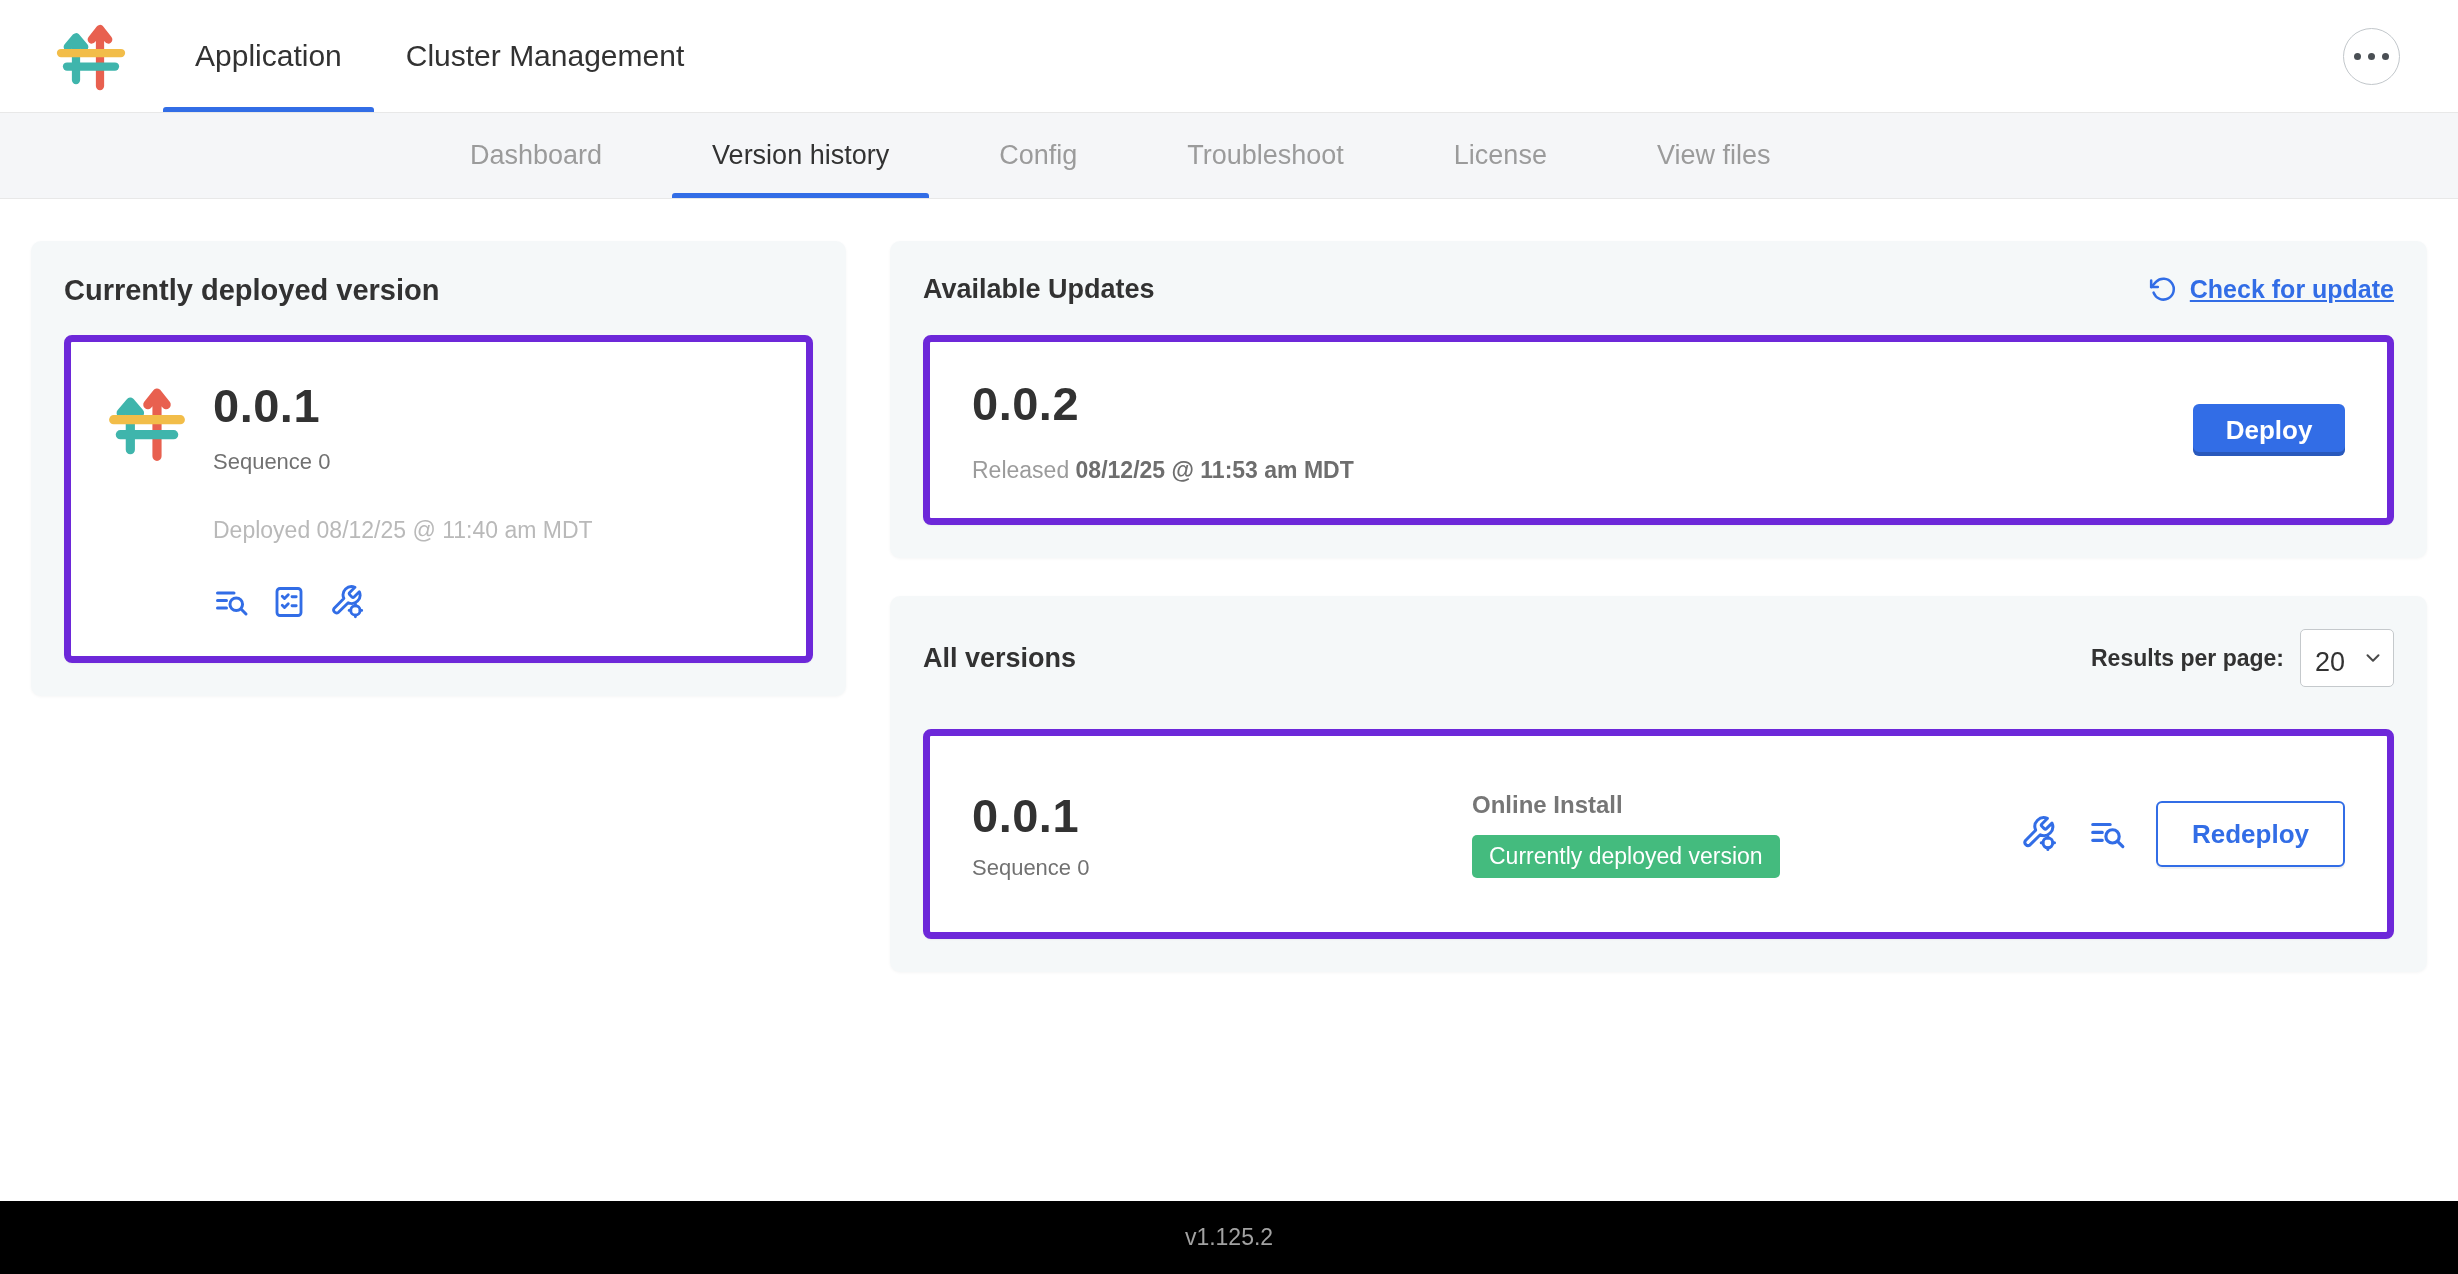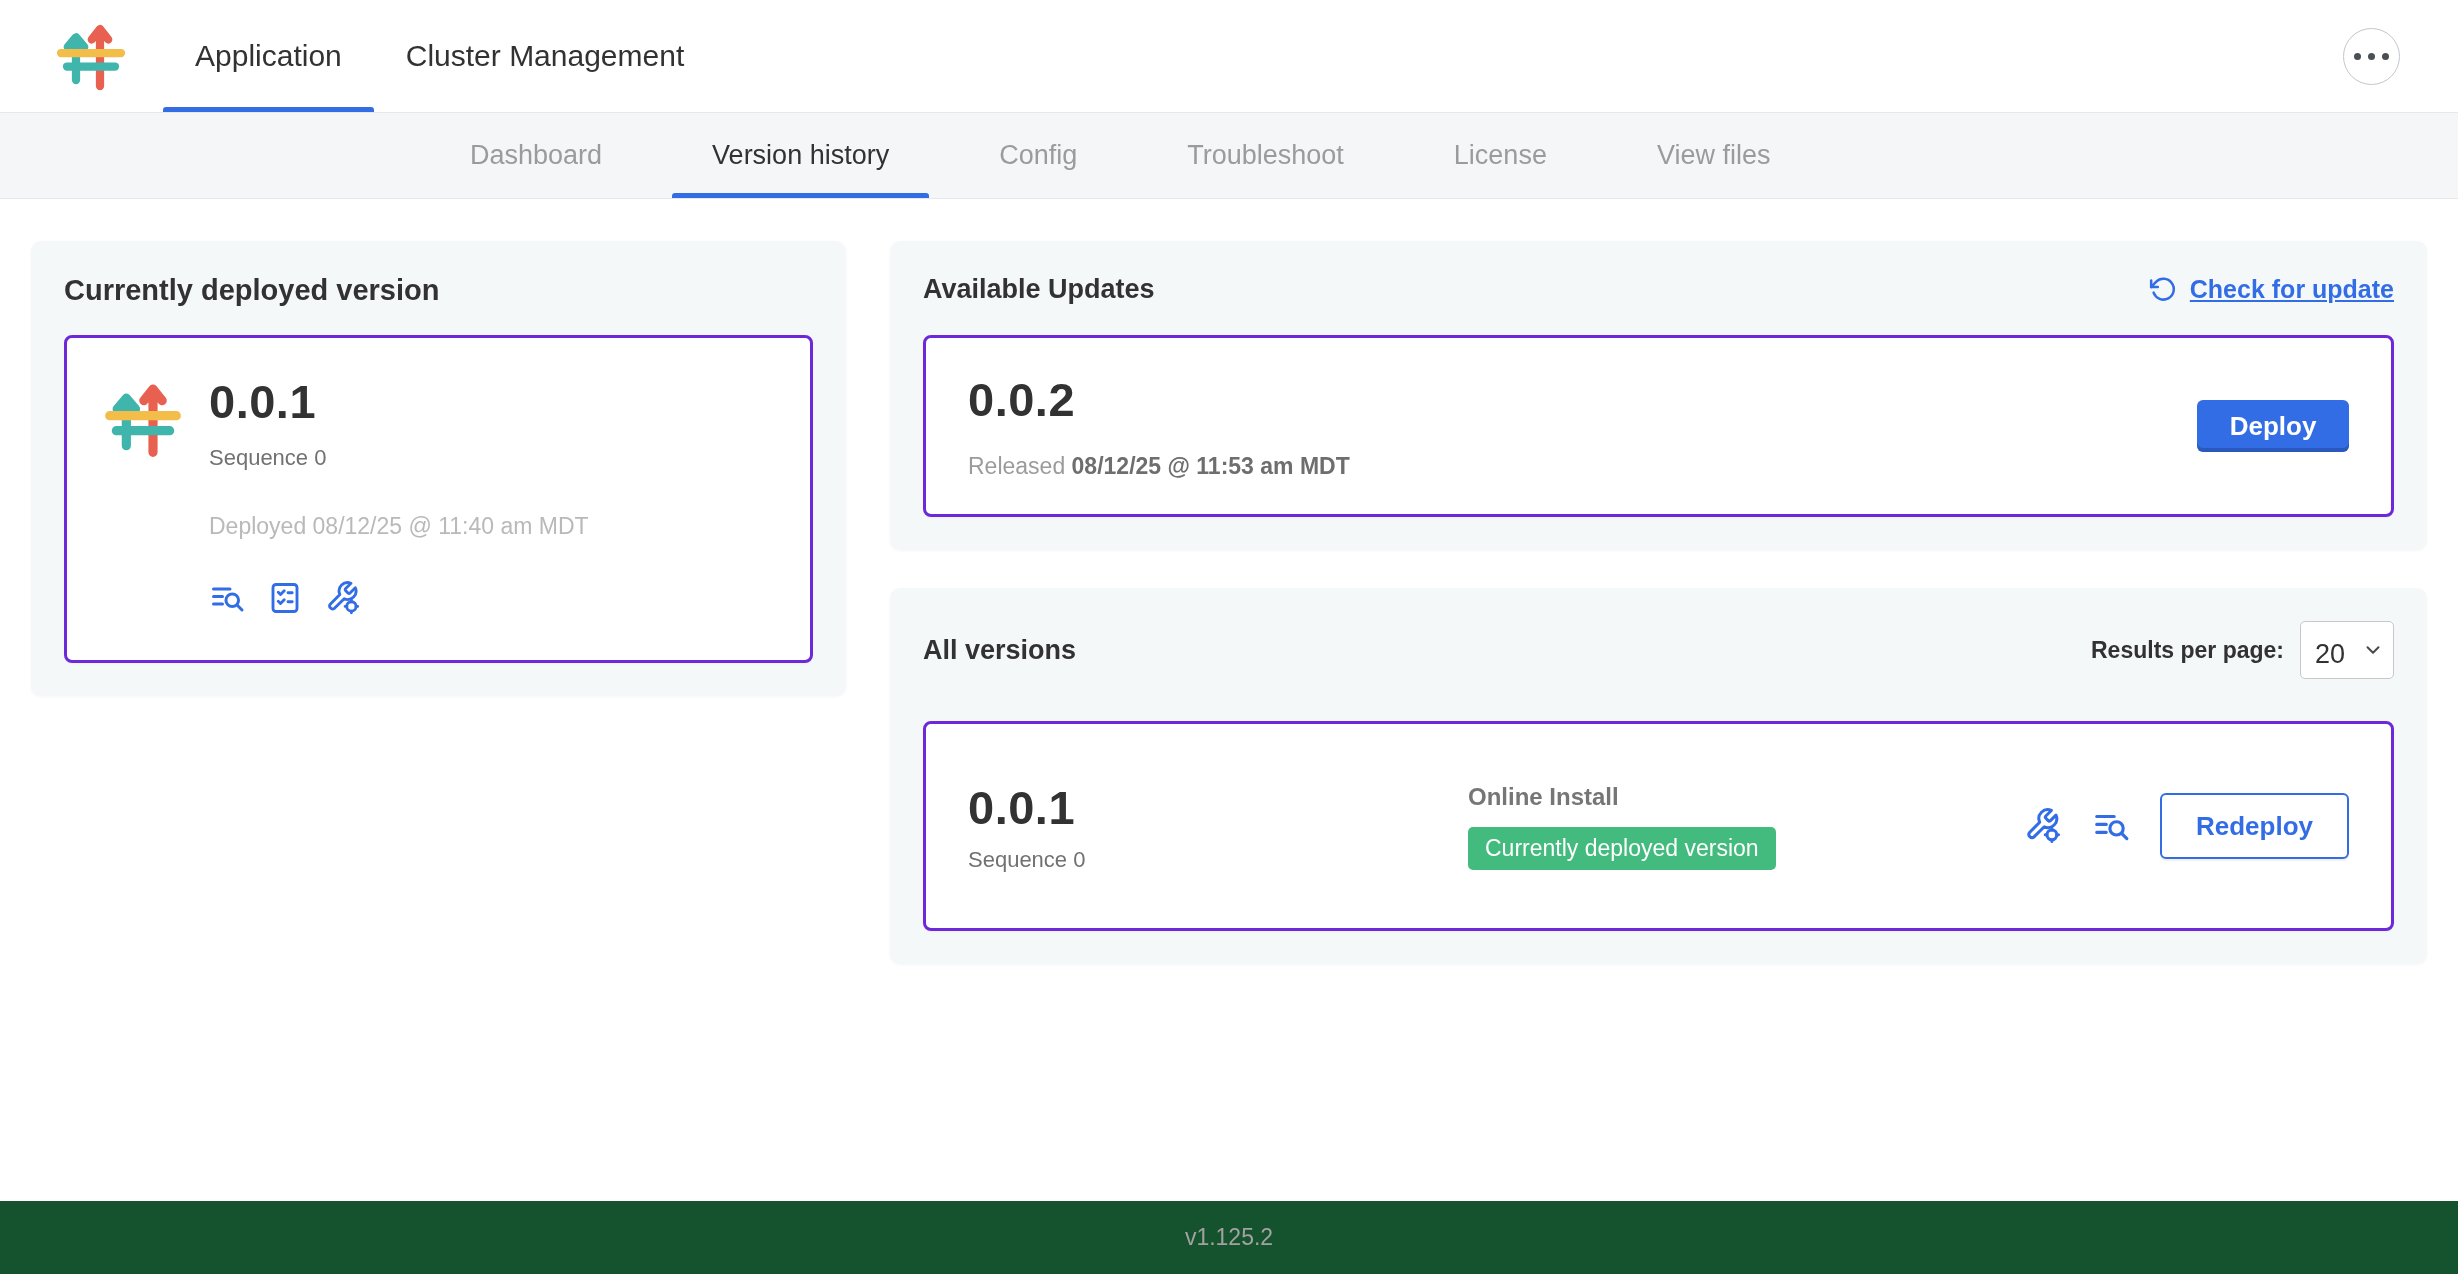--- a/index.html
+++ b/index.html
@@ -20,21 +20,21 @@
 
   
   .subnav { height:86px; background:#f5f6f8; border-bottom:1px solid #e8e8e8; display:flex; align-items:stretch; padding-left:430px; flex:none; }
   .sub-tab { position:relative; display:flex; align-items:center; padding:0 40px; margin-right:30px; font-size:27px; color:#9b9b9b; cursor:pointer; white-space:nowrap; }
   .sub-tab.active { color:#323232; }
   .sub-tab.active::after { content:""; position:absolute; left:0; right:0; bottom:0; height:5px; background:#326de6; border-radius:3px 3px 0 0; }
 
   
   .content { display:flex; gap:44px; padding:42px 31px 0 31px; align-items:flex-start; }
   .card { background:#f5f8f9; border-radius:10px; padding:33px; box-shadow:0 1px 3px rgba(0,0,0,0.04); }
-  .white-card { background:#fff; border:3px solid #6d28d9; border-radius:8px; box-shadow:0 1px 2px rgba(0,0,0,0.04); }
+  .white-card { background:#fff; border:7px solid #6d28d9; border-radius:8px; box-shadow:0 1px 2px rgba(0,0,0,0.04); }
   h2.card-title { font-size:27px; font-weight:700; color:#323232; }
   .deployed-card h2.card-title { font-size:29px; }
 
   .deployed-card { width:815px; flex:none; min-height:454px; }
   .deployed-inner { margin-top:28px; min-height:328px; padding:36px; display:flex; gap:26px; }
   .logo-lg svg { width:80px; height:90px; }
   .version-number { font-size:47px; font-weight:700; color:#323232; letter-spacing:0.5px; }
   .sequence { font-size:22px; color:#717171; margin-top:16px; }
   .deployed-date { font-size:23px; color:#b9b9b9; margin-top:42px; }
   .icon-row { display:flex; gap:22px; margin-top:40px; align-items:center; }
@@ -63,21 +63,21 @@
   .v-left { width:500px; flex:none; }
   .v-left .sequence { margin-top:12px; }
   .v-mid { display:flex; flex-direction:column; gap:16px; }
   .install-type { font-size:24px; font-weight:700; color:#767676; }
   .badge { display:inline-block; align-self:flex-start; background:#44bb7e; color:#fff; font-size:23px; padding:8px 17px; border-radius:5px; }
   .v-actions { margin-left:auto; display:flex; align-items:center; gap:30px; }
   .v-actions .icon-btn svg { width:38px; height:38px; }
   .btn-outline { background:#fff; border:2px solid #326de6; color:#326de6; border-radius:6px; font-size:26px; font-weight:700; height:66px; padding:0 34px; cursor:pointer; font-family:inherit; box-shadow:0 2px 1px rgba(0,0,0,0.06); }
 
   
-  .footer { margin-top:auto; height:73px; background:#14532d; display:flex; align-items:center; justify-content:center; flex:none; }
+  .footer { margin-top:auto; height:73px; background:#000000; display:flex; align-items:center; justify-content:center; flex:none; }
   .footer span { font-size:23px; color:#a2a2a2; }
 </style>
 </head>
 <body>
 
 <svg width="0" height="0" style="position:absolute">
   <defs>
     <g id="app-logo-shape" fill="none" stroke-linecap="round" stroke-linejoin="round">
       <path d="M14 42 V15 M8.5 20 L14 13.5 L19.5 20" stroke="#3fb5ac" stroke-width="5.5"></path>
       <path d="M30 46 V9 M24.5 15 L30 8 L35.5 15" stroke="#e8604f" stroke-width="5.5"></path>

